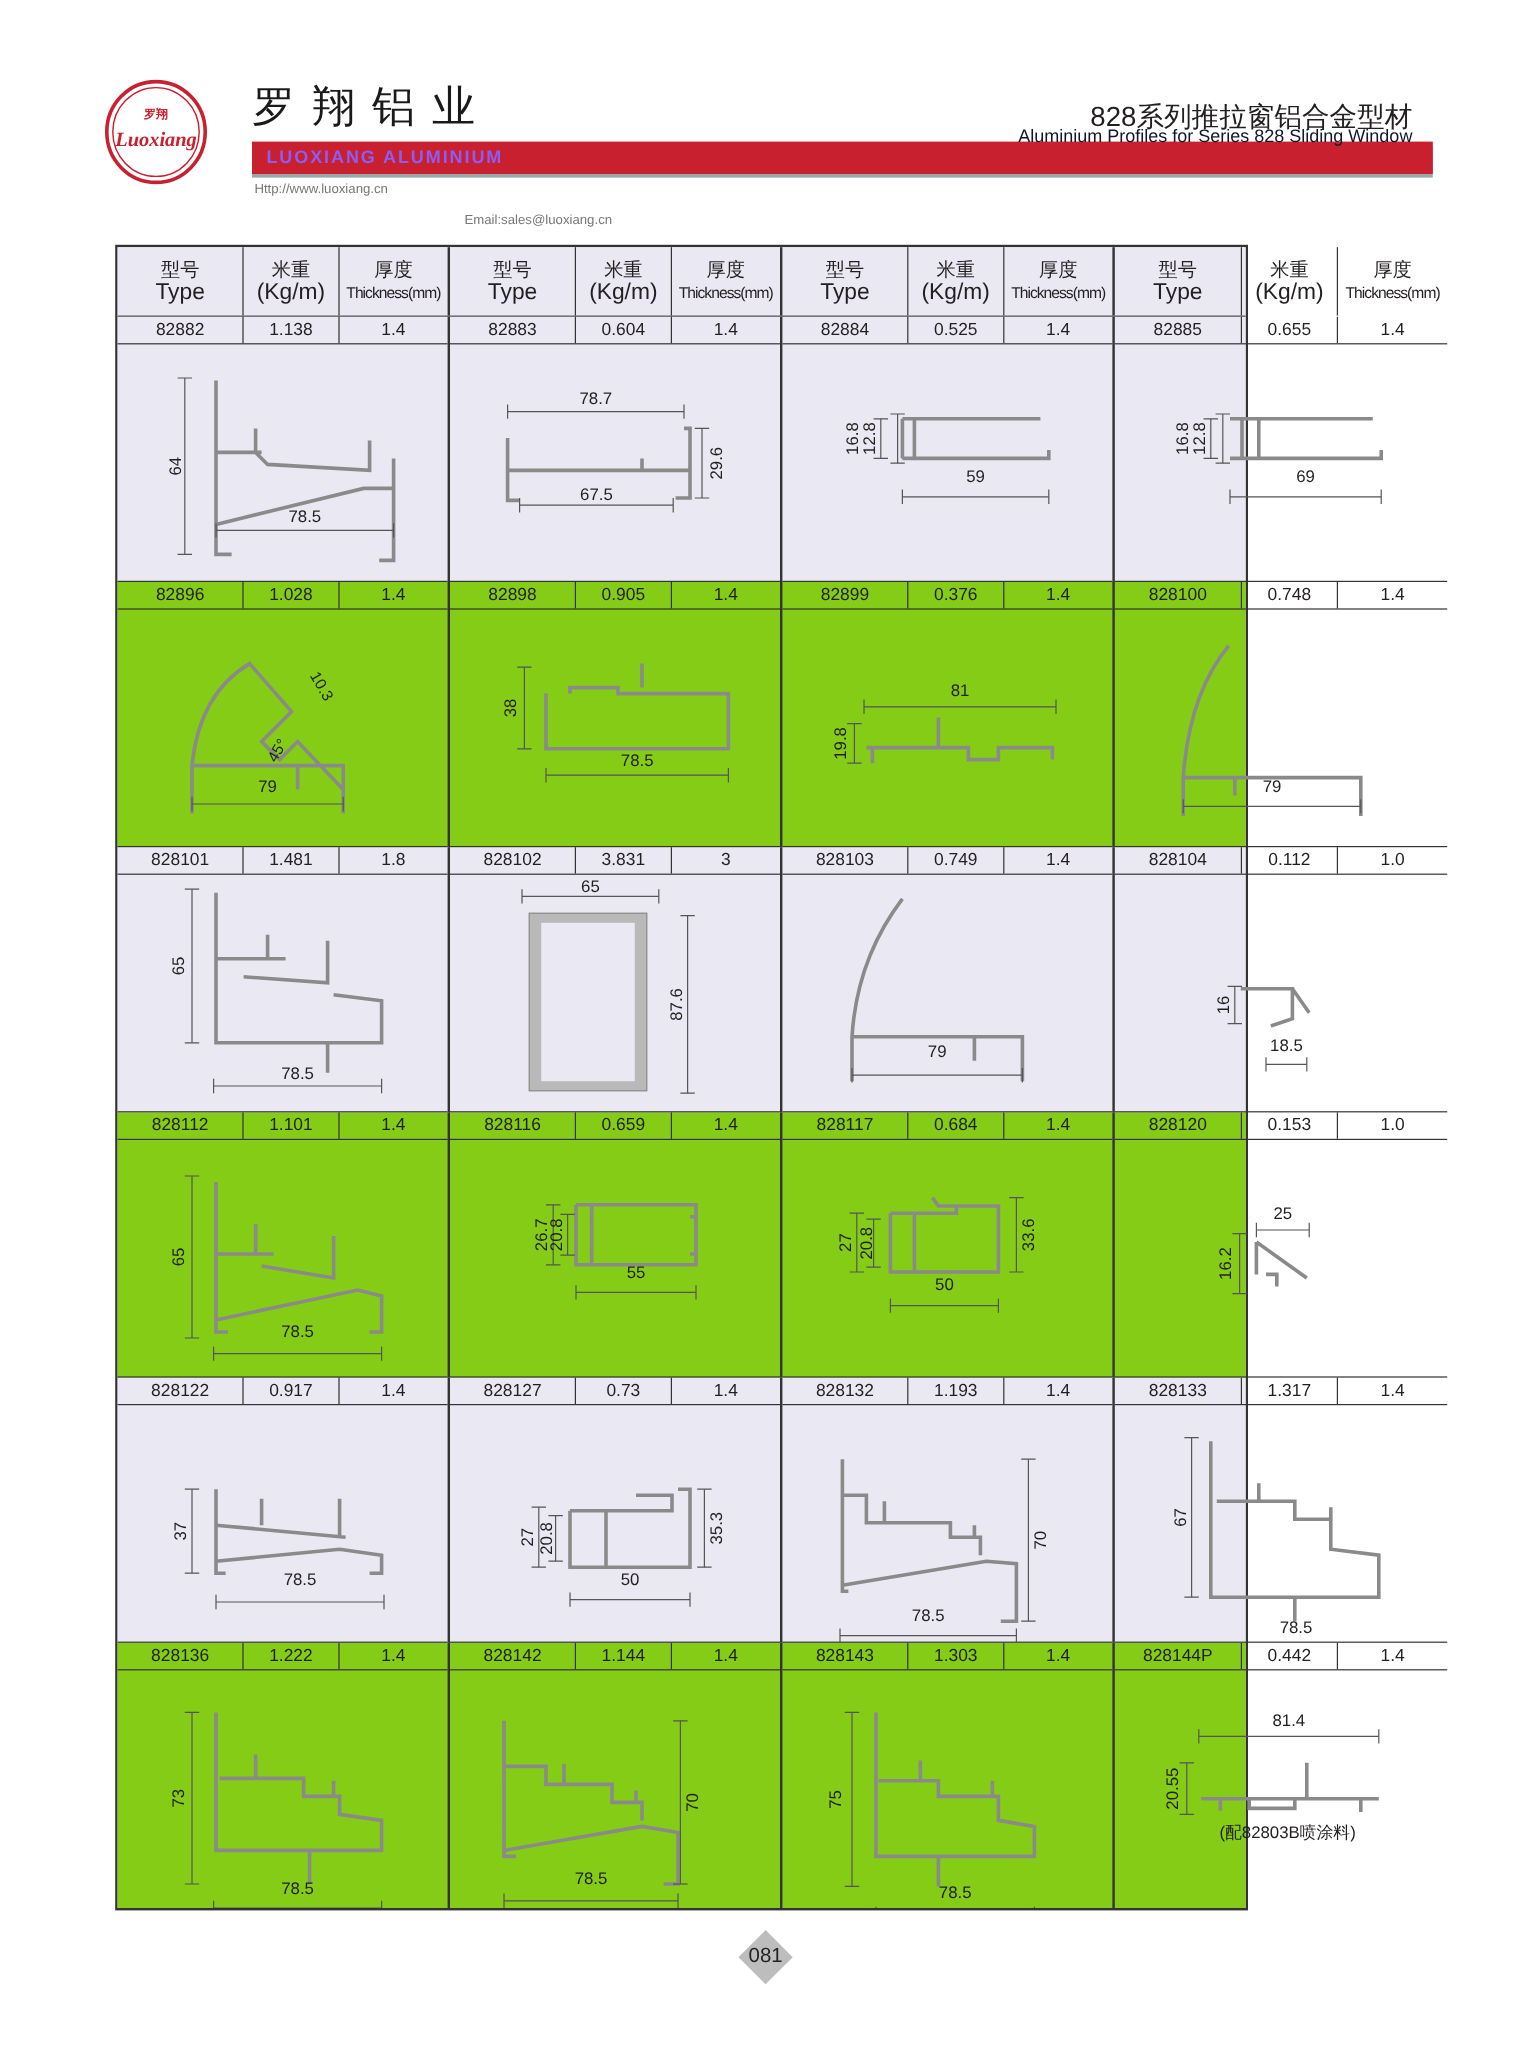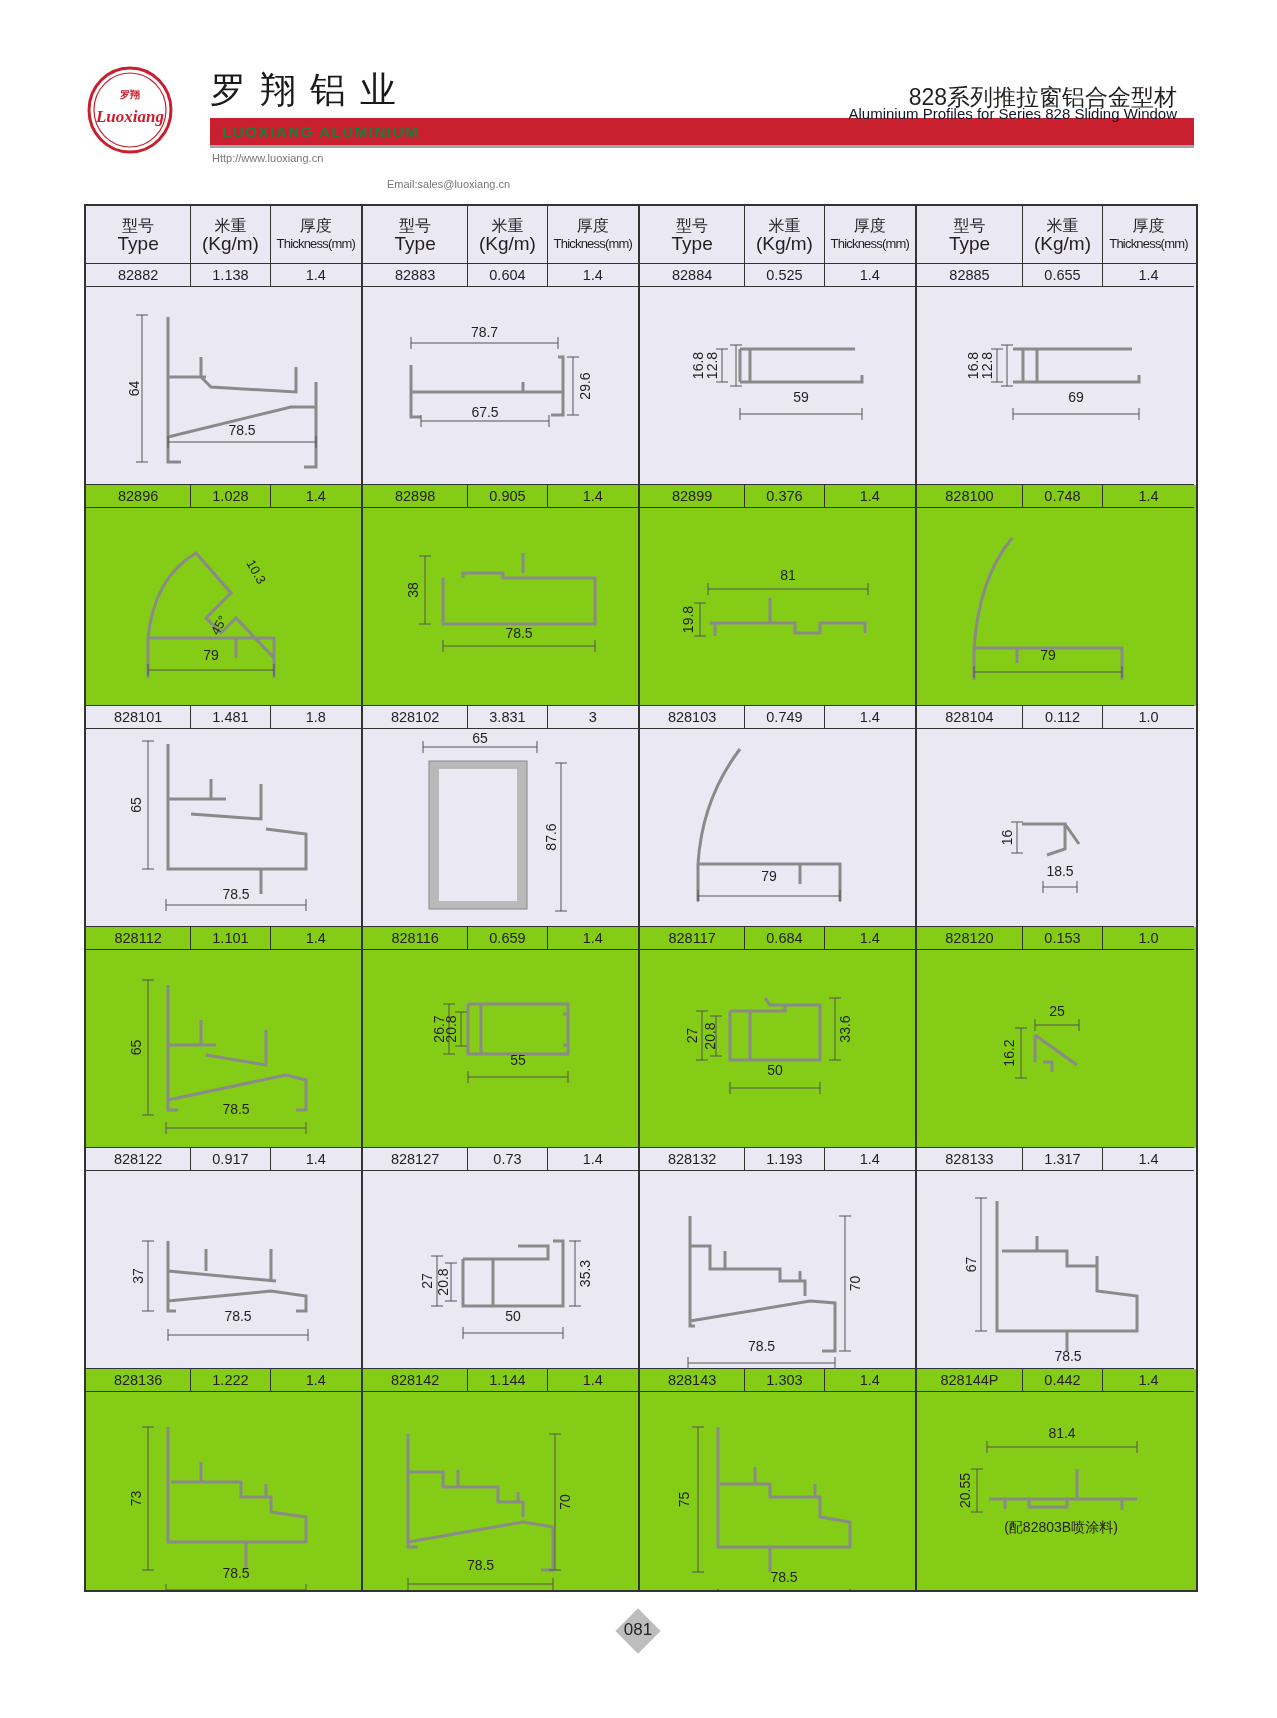--- a/index.html
+++ b/index.html
@@ -3,28 +3,28 @@
 <meta charset="utf-8">
 <style>
   * { box-sizing: border-box; margin: 0; padding: 0; }
   html, body { width: 1277px; height: 1718px; background: #ffffff; font-family: "Liberation Sans", "DejaVu Sans", sans-serif; color: #231f20; overflow: hidden; }
   .page { position: relative; width: 1277px; height: 1718px; }
 
   
   .logo-circle { position: absolute; left: 86px; top: 66px; width: 88px; height: 88px; }
   .brand-cn { position: absolute; left: 210px; top: 64px; font-family: "DejaVu Sans", sans-serif; font-weight: normal; font-size: 36px; letter-spacing: 14px; color: #1a1a1a; line-height: 52px; }
   .redbar { position: absolute; left: 210px; top: 118px; width: 984px; height: 27px; background: #c8202f; box-shadow: 0 3px 0 #9aa6a8; }
-  .brand-en { position: absolute; left: 222px; top: 122px; color: #15803d; font-size: 15px; font-weight: bold; letter-spacing: 1.6px; line-height: 20px; }
+  .brand-en { position: absolute; left: 222px; top: 122px; color: #8b5cf6; font-size: 15px; font-weight: bold; letter-spacing: 1.6px; line-height: 20px; }
   .subtitle-en { position: absolute; right: 100px; top: 104px; color: #0f172a; font-size: 15px; line-height: 20px; }
   .title-cn { position: absolute; right: 100px; top: 82px; font-size: 23px; color: #231f20; line-height: 30px; }
   .web { position: absolute; left: 212px; top: 152px; font-size: 11px; color: #777; }
   .email { position: absolute; left: 387px; top: 152px; font-size: 11px; color: #777; margin-top: 26px; }
 
   
-  .table { position: absolute; left: 84px; top: 204px; width: 1114px; border: 2px solid #333; }
+  .table { position: absolute; left: 96px; top: 204px; width: 944px; border: 2px solid #333; }
   .hdr-row { display: flex; height: 58px; background: #e9e8f3; border-bottom: 1px solid #333; }
   .group { display: flex; flex-direction: column; width: 277px; border-right: 2px solid #333; }
   .group:last-child { border-right: none; }
   .cell { display: flex; align-items: center; justify-content: center; text-align: center; border-right: 1px solid #333; font-size: 15px; line-height: 18px; }
   .cell:last-child { border-right: none; }
   .c1 { width: 106px; } .c2 { width: 80px; } .c3 { width: 91px; }
   .hdr-cell { flex-direction: column; }
   .hdr-cell .cn { font-size: 16px; }
   .hdr-cell .en { font-size: 19px; }
   .hdr-cell .en.narrow { font-size: 13px; letter-spacing: -0.8px; }

